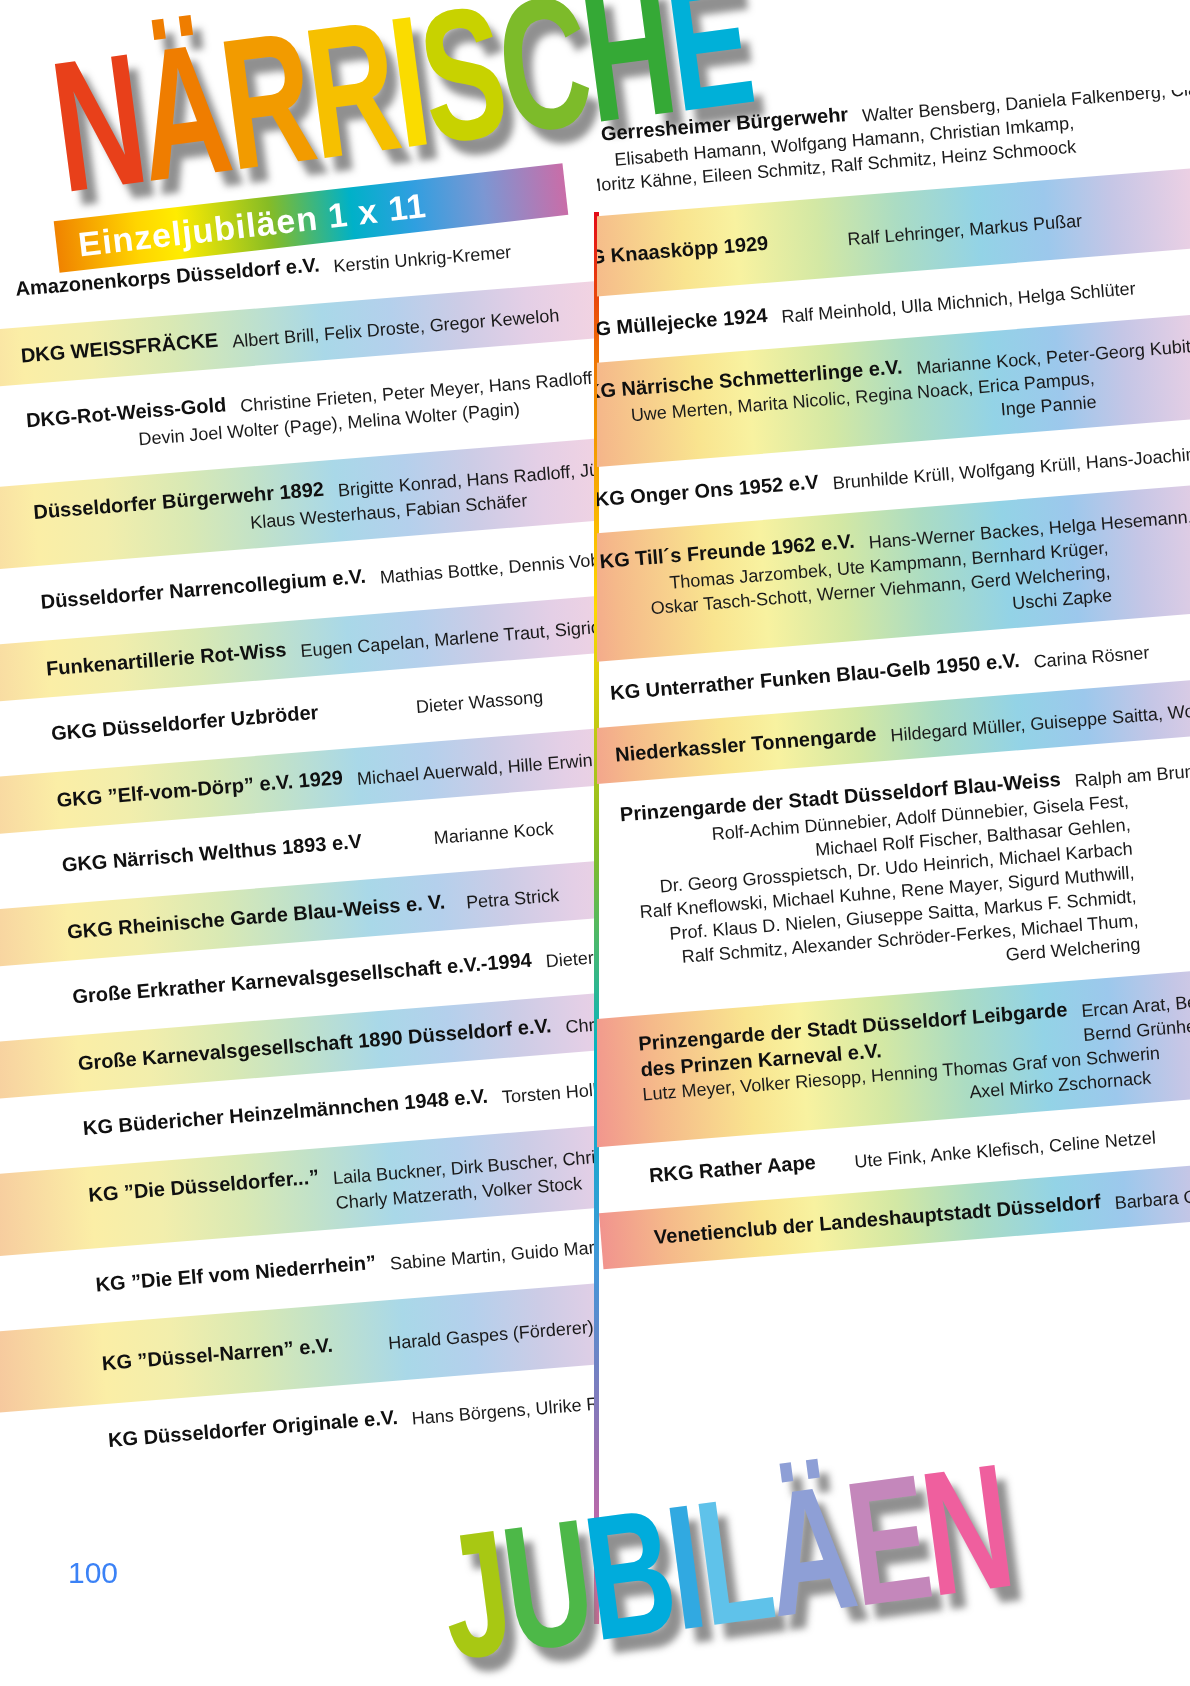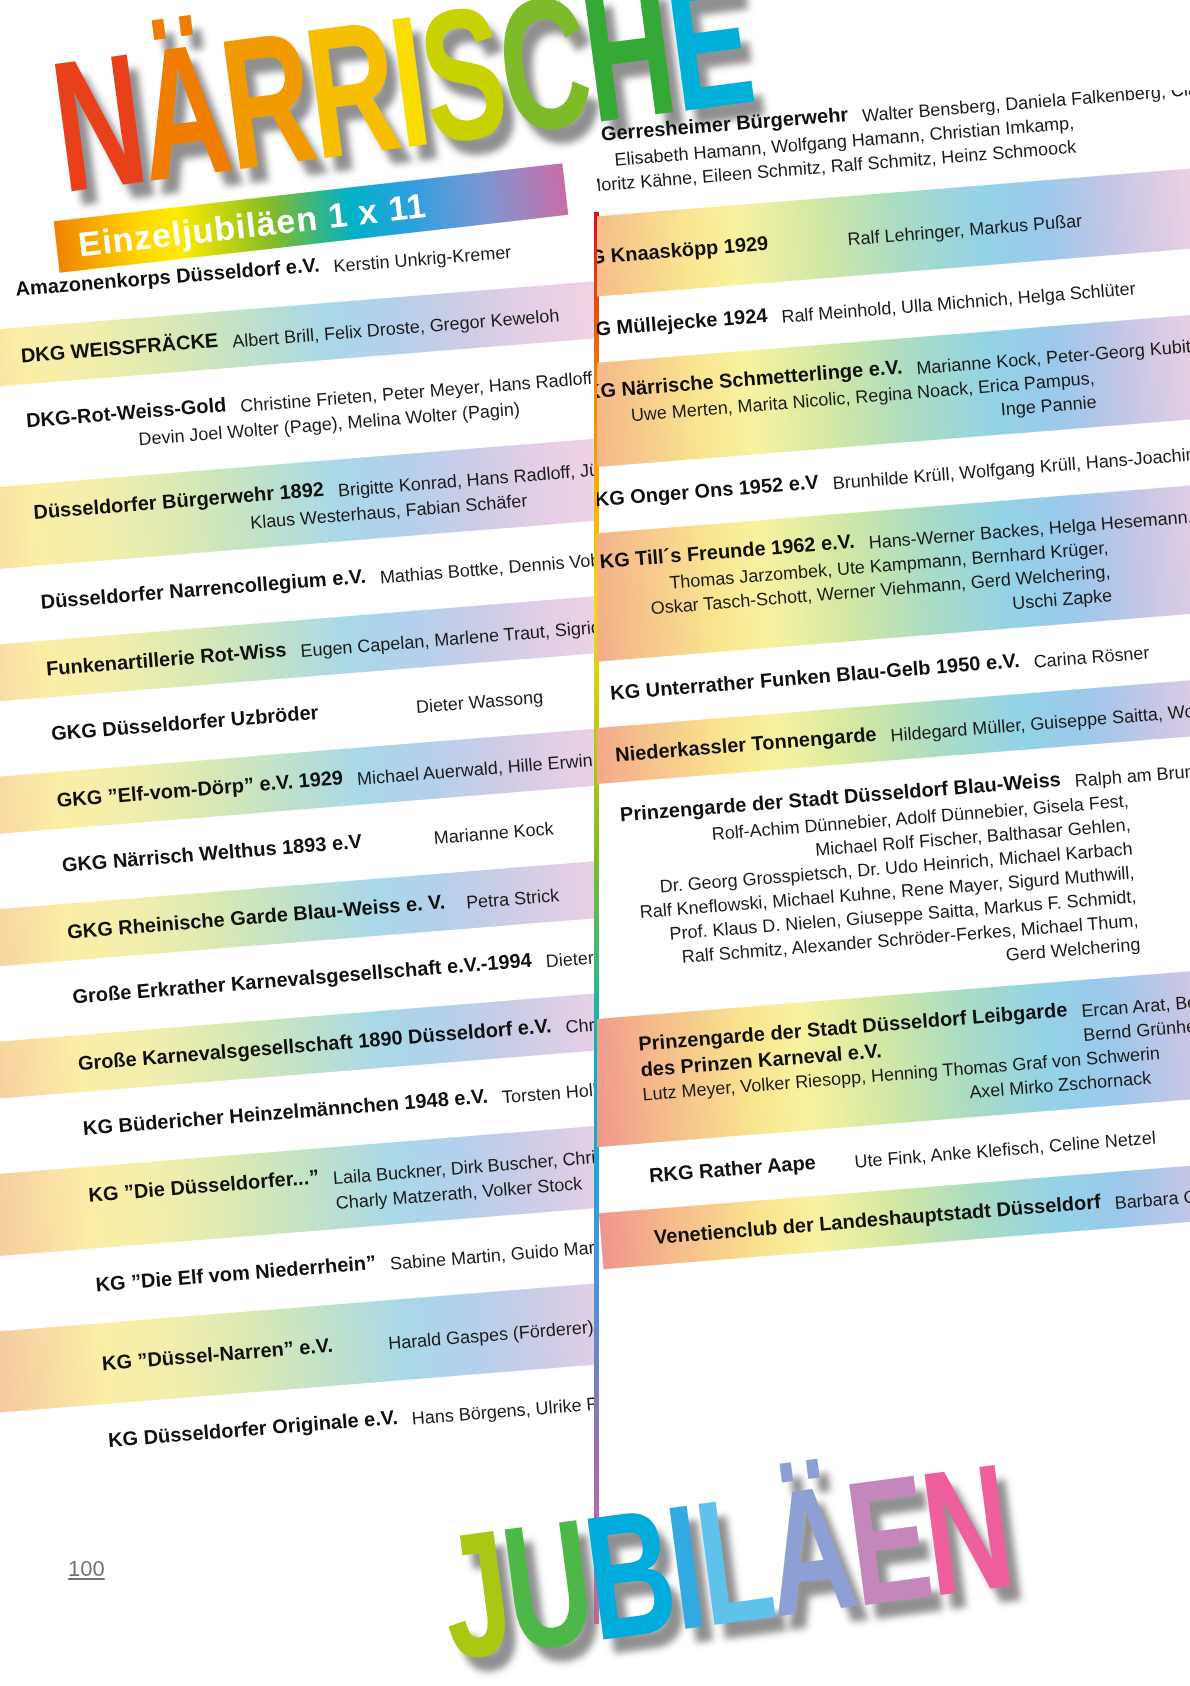--- a/index.html
+++ b/index.html
@@ -77,21 +77,21 @@
     color:#101010;white-space:nowrap;padding-right:14px;
   }
   .members{
     font-size:18px;line-height:25px;color:#1a1a1a;text-align:right;
     padding-top:4px;
   }
   .col-right-inner .members{line-height:24px;}
   .mline{white-space:nowrap;}
   
   .page-number{
-    position:absolute;left:68px;top:1556px;font-size:22px;color:#737373;text-decoration:underline;
+    position:absolute;left:68px;top:1556px;font-size:30px;color:#3b82f6;
   }
 </style>
 </head>
 <body>
 
 <div class="page">
 
   <div class="big-title title-top"><span style="color: rgb(232, 64, 26);">N</span><span style="color: rgb(239, 125, 0);">Ä</span><span style="color: rgb(242, 155, 0);">R</span><span style="color: rgb(246, 192, 0);">R</span><span style="color: rgb(250, 220, 0);">I</span><span style="color: rgb(200, 210, 0);">S</span><span style="color: rgb(125, 187, 42);">C</span><span style="color: rgb(53, 169, 54);">H</span><span style="color: rgb(0, 176, 216);">E</span></div>
 
   <div class="banner">

